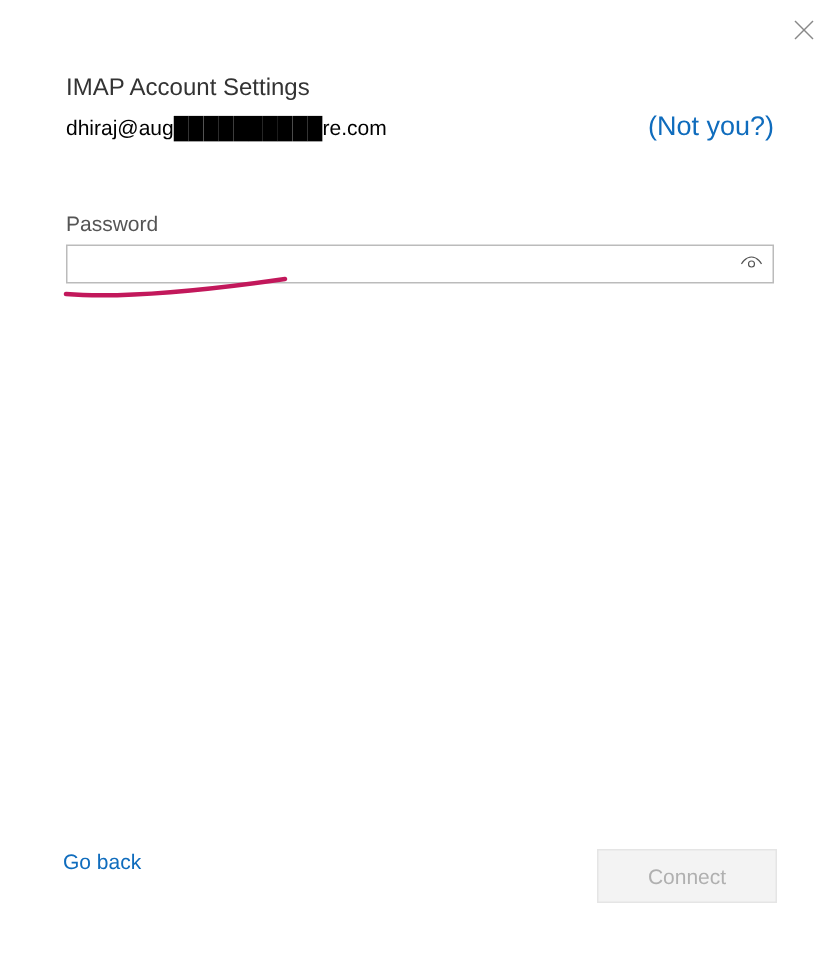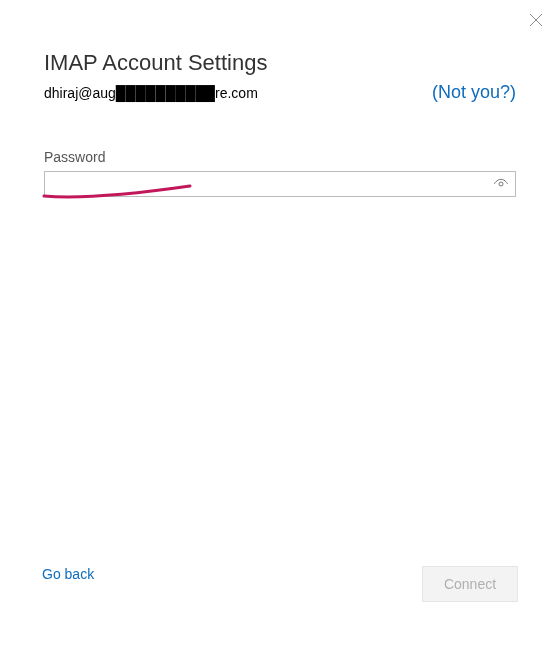--- a/index.html
+++ b/index.html
@@ -30,21 +30,21 @@
     .close-btn svg {
       width: 14px;
       height: 14px;
       stroke: #888;
       stroke-width: 1;
     }
     .content {
       padding: 50px 44px 0 44px;
     }
     .title {
-      font-size: 22px;
+      font-size: 16px;
       font-weight: 400;
       color: #333;
       margin-bottom: 6px;
     }
     .email-row {
       display: flex;
       justify-content: space-between;
       align-items: center;
       margin-bottom: 46px;
     }
@@ -119,21 +119,21 @@
       display: flex;
       justify-content: space-between;
       align-items: flex-start;
     }
     .goback {
       font-size: 14px;
       color: #0f6cbd;
       cursor: pointer;
     }
     .connect-btn {
-      width: 96px;
+      width: 120px;
       height: 36px;
       border: 1px solid #e5e5e5;
       background: #f3f3f3;
       color: #b0b0b0;
       font-size: 14px;
       font-family: inherit;
       cursor: default;
     }
   </style>
 </head>

